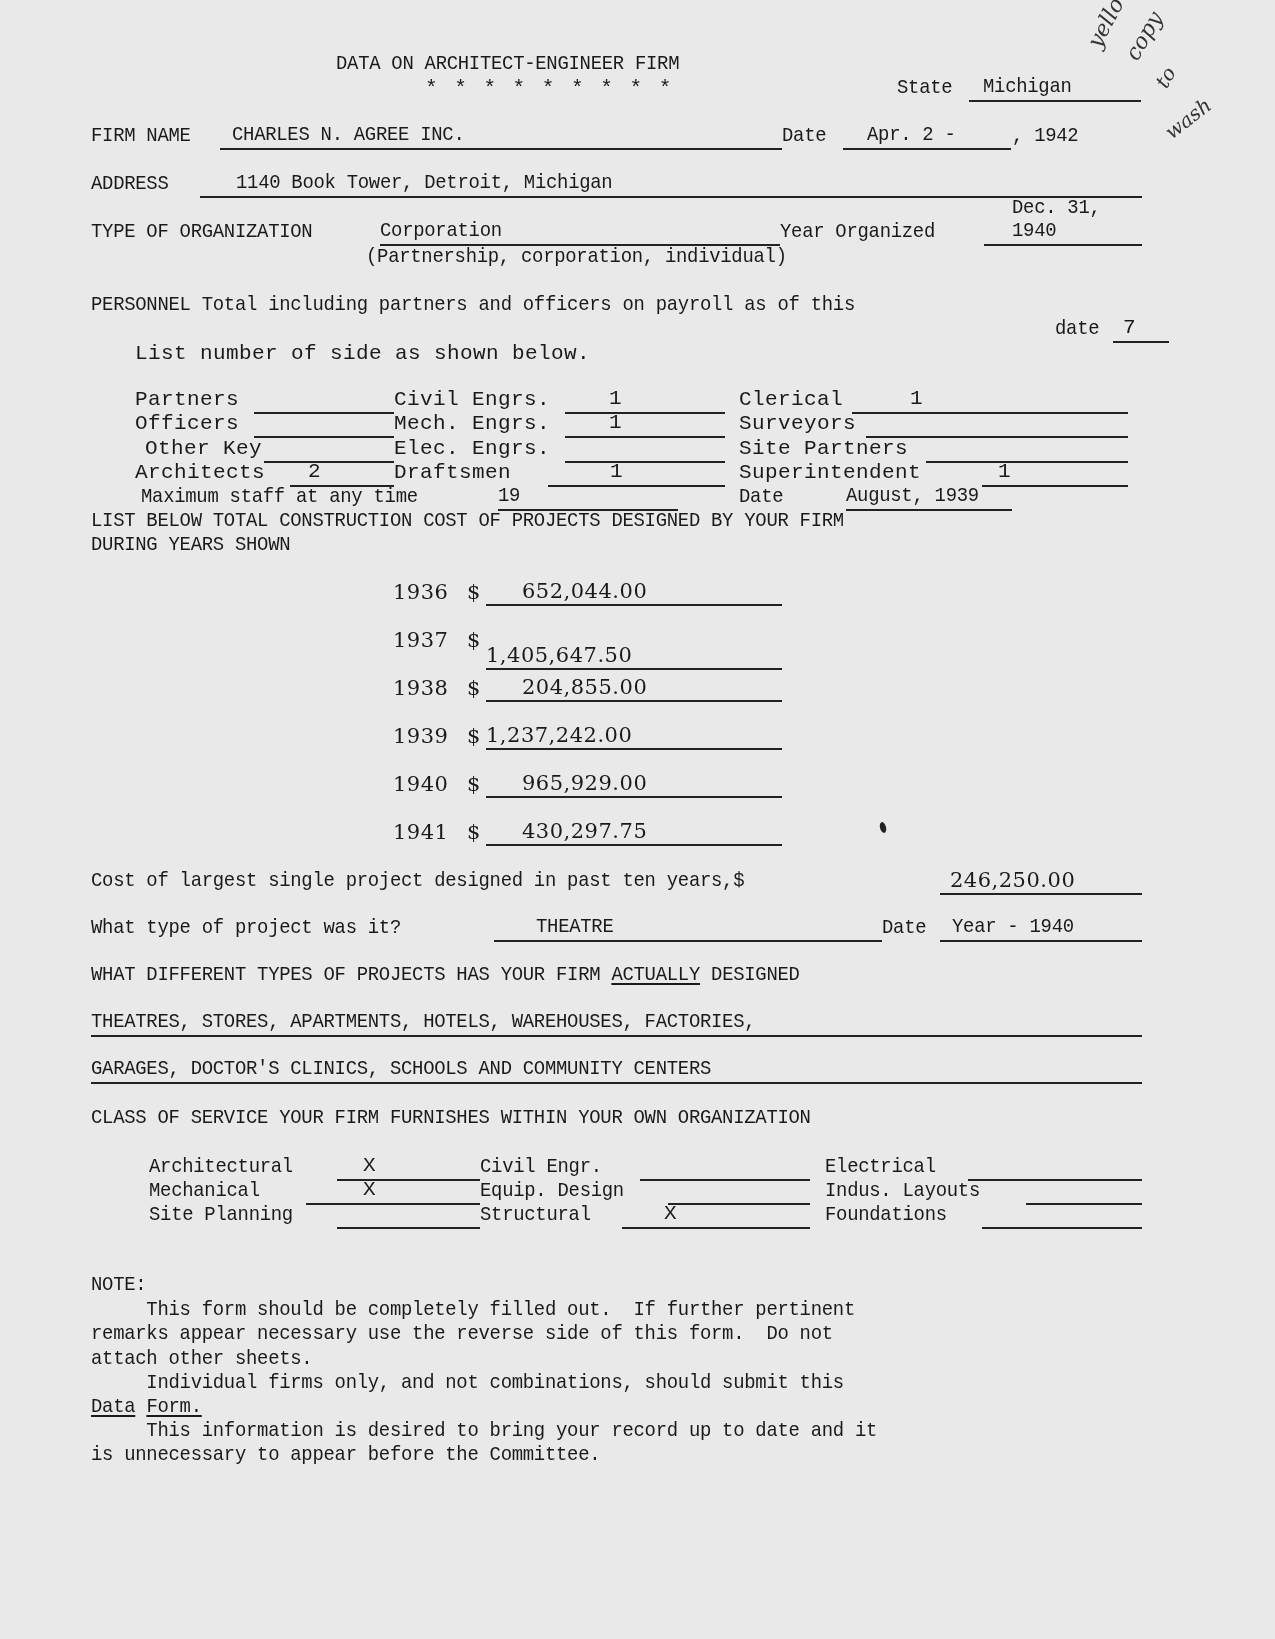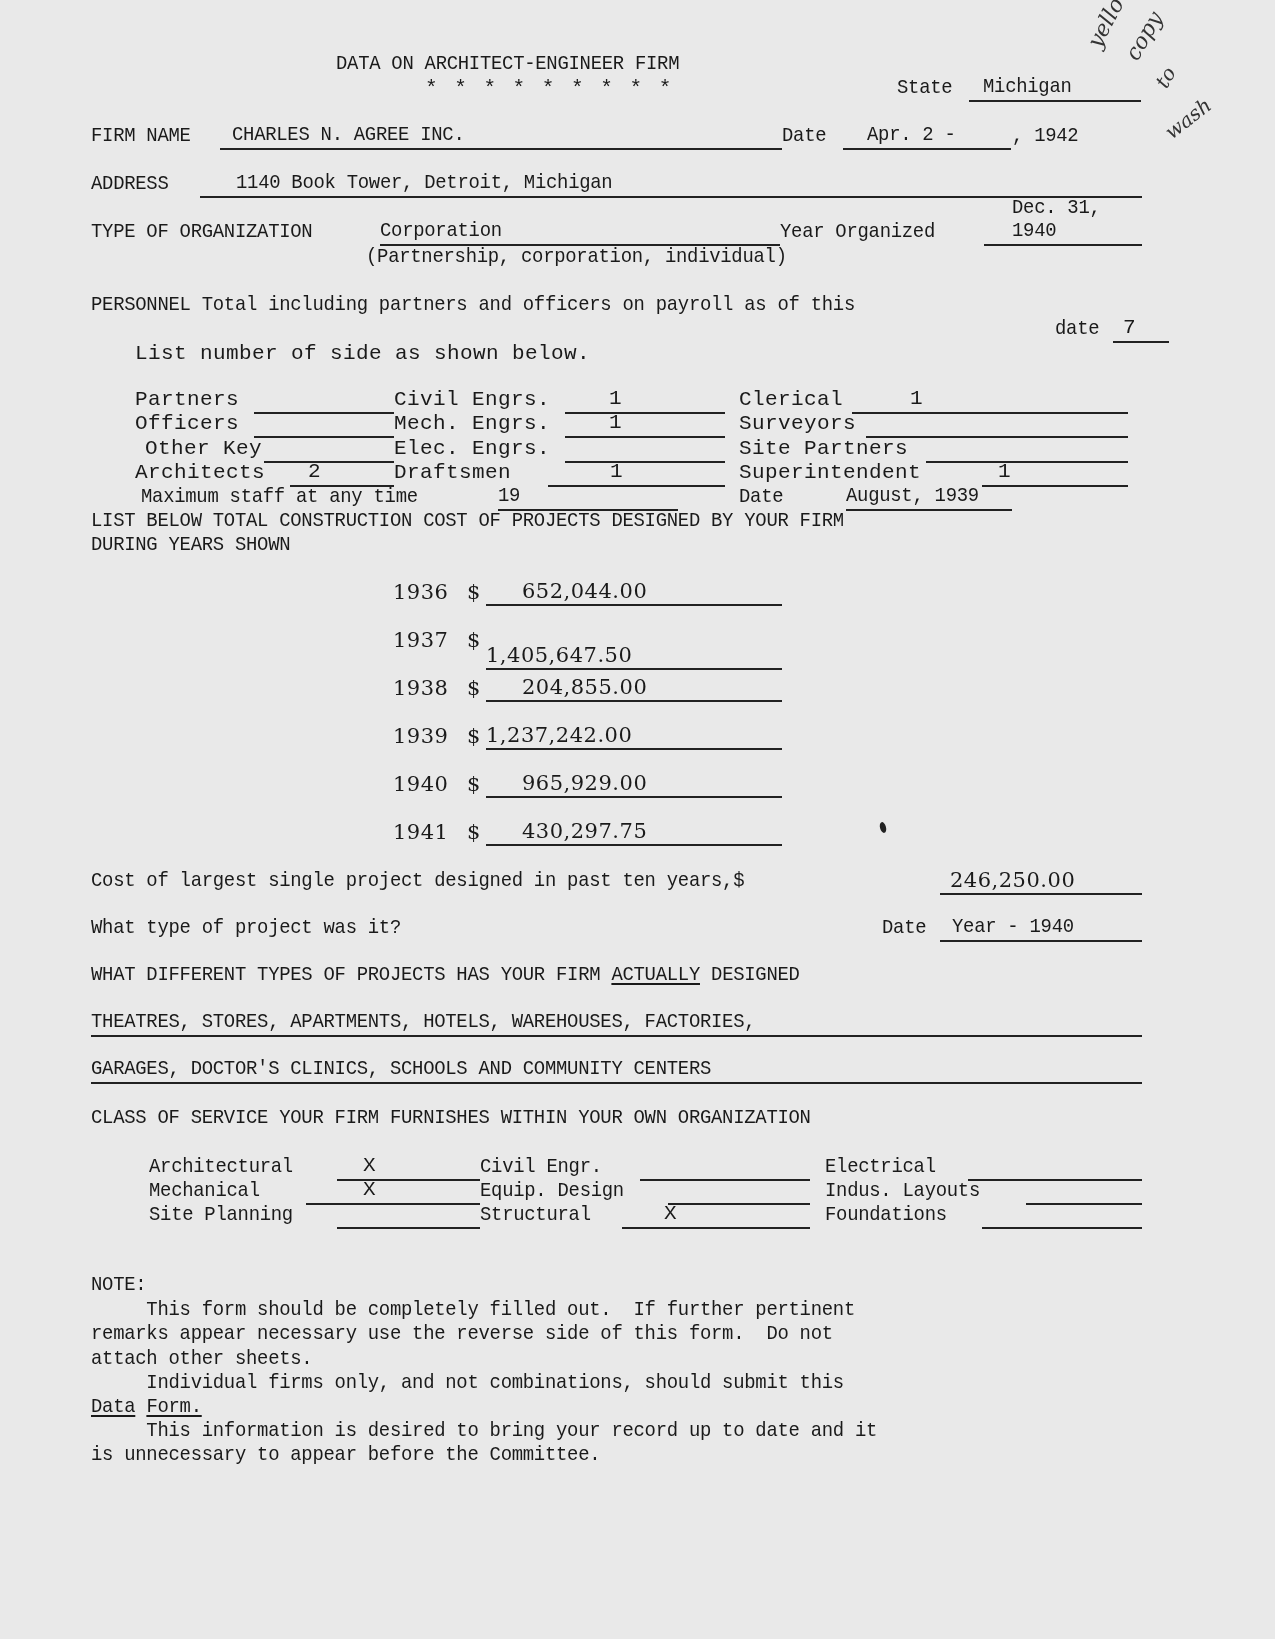--- a/index.html
+++ b/index.html
@@ -180,20 +180,23 @@
       </div>
   </div>
   <div class="speck" style="left:880px; top:822px; width:6px; height:11px; transform:rotate(-15deg);"></div>
 
   <div class="abs cond" style="left:91px; top:869px; transform:scaleX(0.9);">Cost of largest single project designed in past ten years,$</div>
   <div class="fill" style="left:940px; top:869px; width:202px;">
       <span class="elite" style="left:10px;">246,250.00</span>
     </div>
 
   <div class="abs cond" style="left:91px; top:916px; transform:scaleX(0.9);">What type of project was it?</div>
+  <div class="fill" style="left:494px; top:916px; width:388px;">
+      <span class="cond" style="left:42px; transform:scaleX(0.9);">THEATRE</span>
+    </div>
   <div class="abs cond" style="left:882px; top:916px; transform:scaleX(0.9);">Date</div>
   <div class="fill" style="left:940px; top:916px; width:202px;">
       <span class="cond" style="left:12px; transform:scaleX(0.9);">Year - 1940</span>
     </div>
 
   <div class="abs cond" style="left:91px; top:963px; transform:scaleX(0.9);"><span>WHAT DIFFERENT TYPES OF PROJECTS HAS YOUR FIRM</span> <span class="u">ACTUALLY</span> <span>DESIGNED</span></div>
   <div class="fill" style="left:91px; top:1058px; width:1051px;">
       <span class="cond" style="left:0px; transform:scaleX(0.9);">GARAGES, DOCTOR'S CLINICS, SCHOOLS AND COMMUNITY CENTERS</span>
     </div>
   <div class="fill" style="left:91px; top:1011px; width:1051px;">

